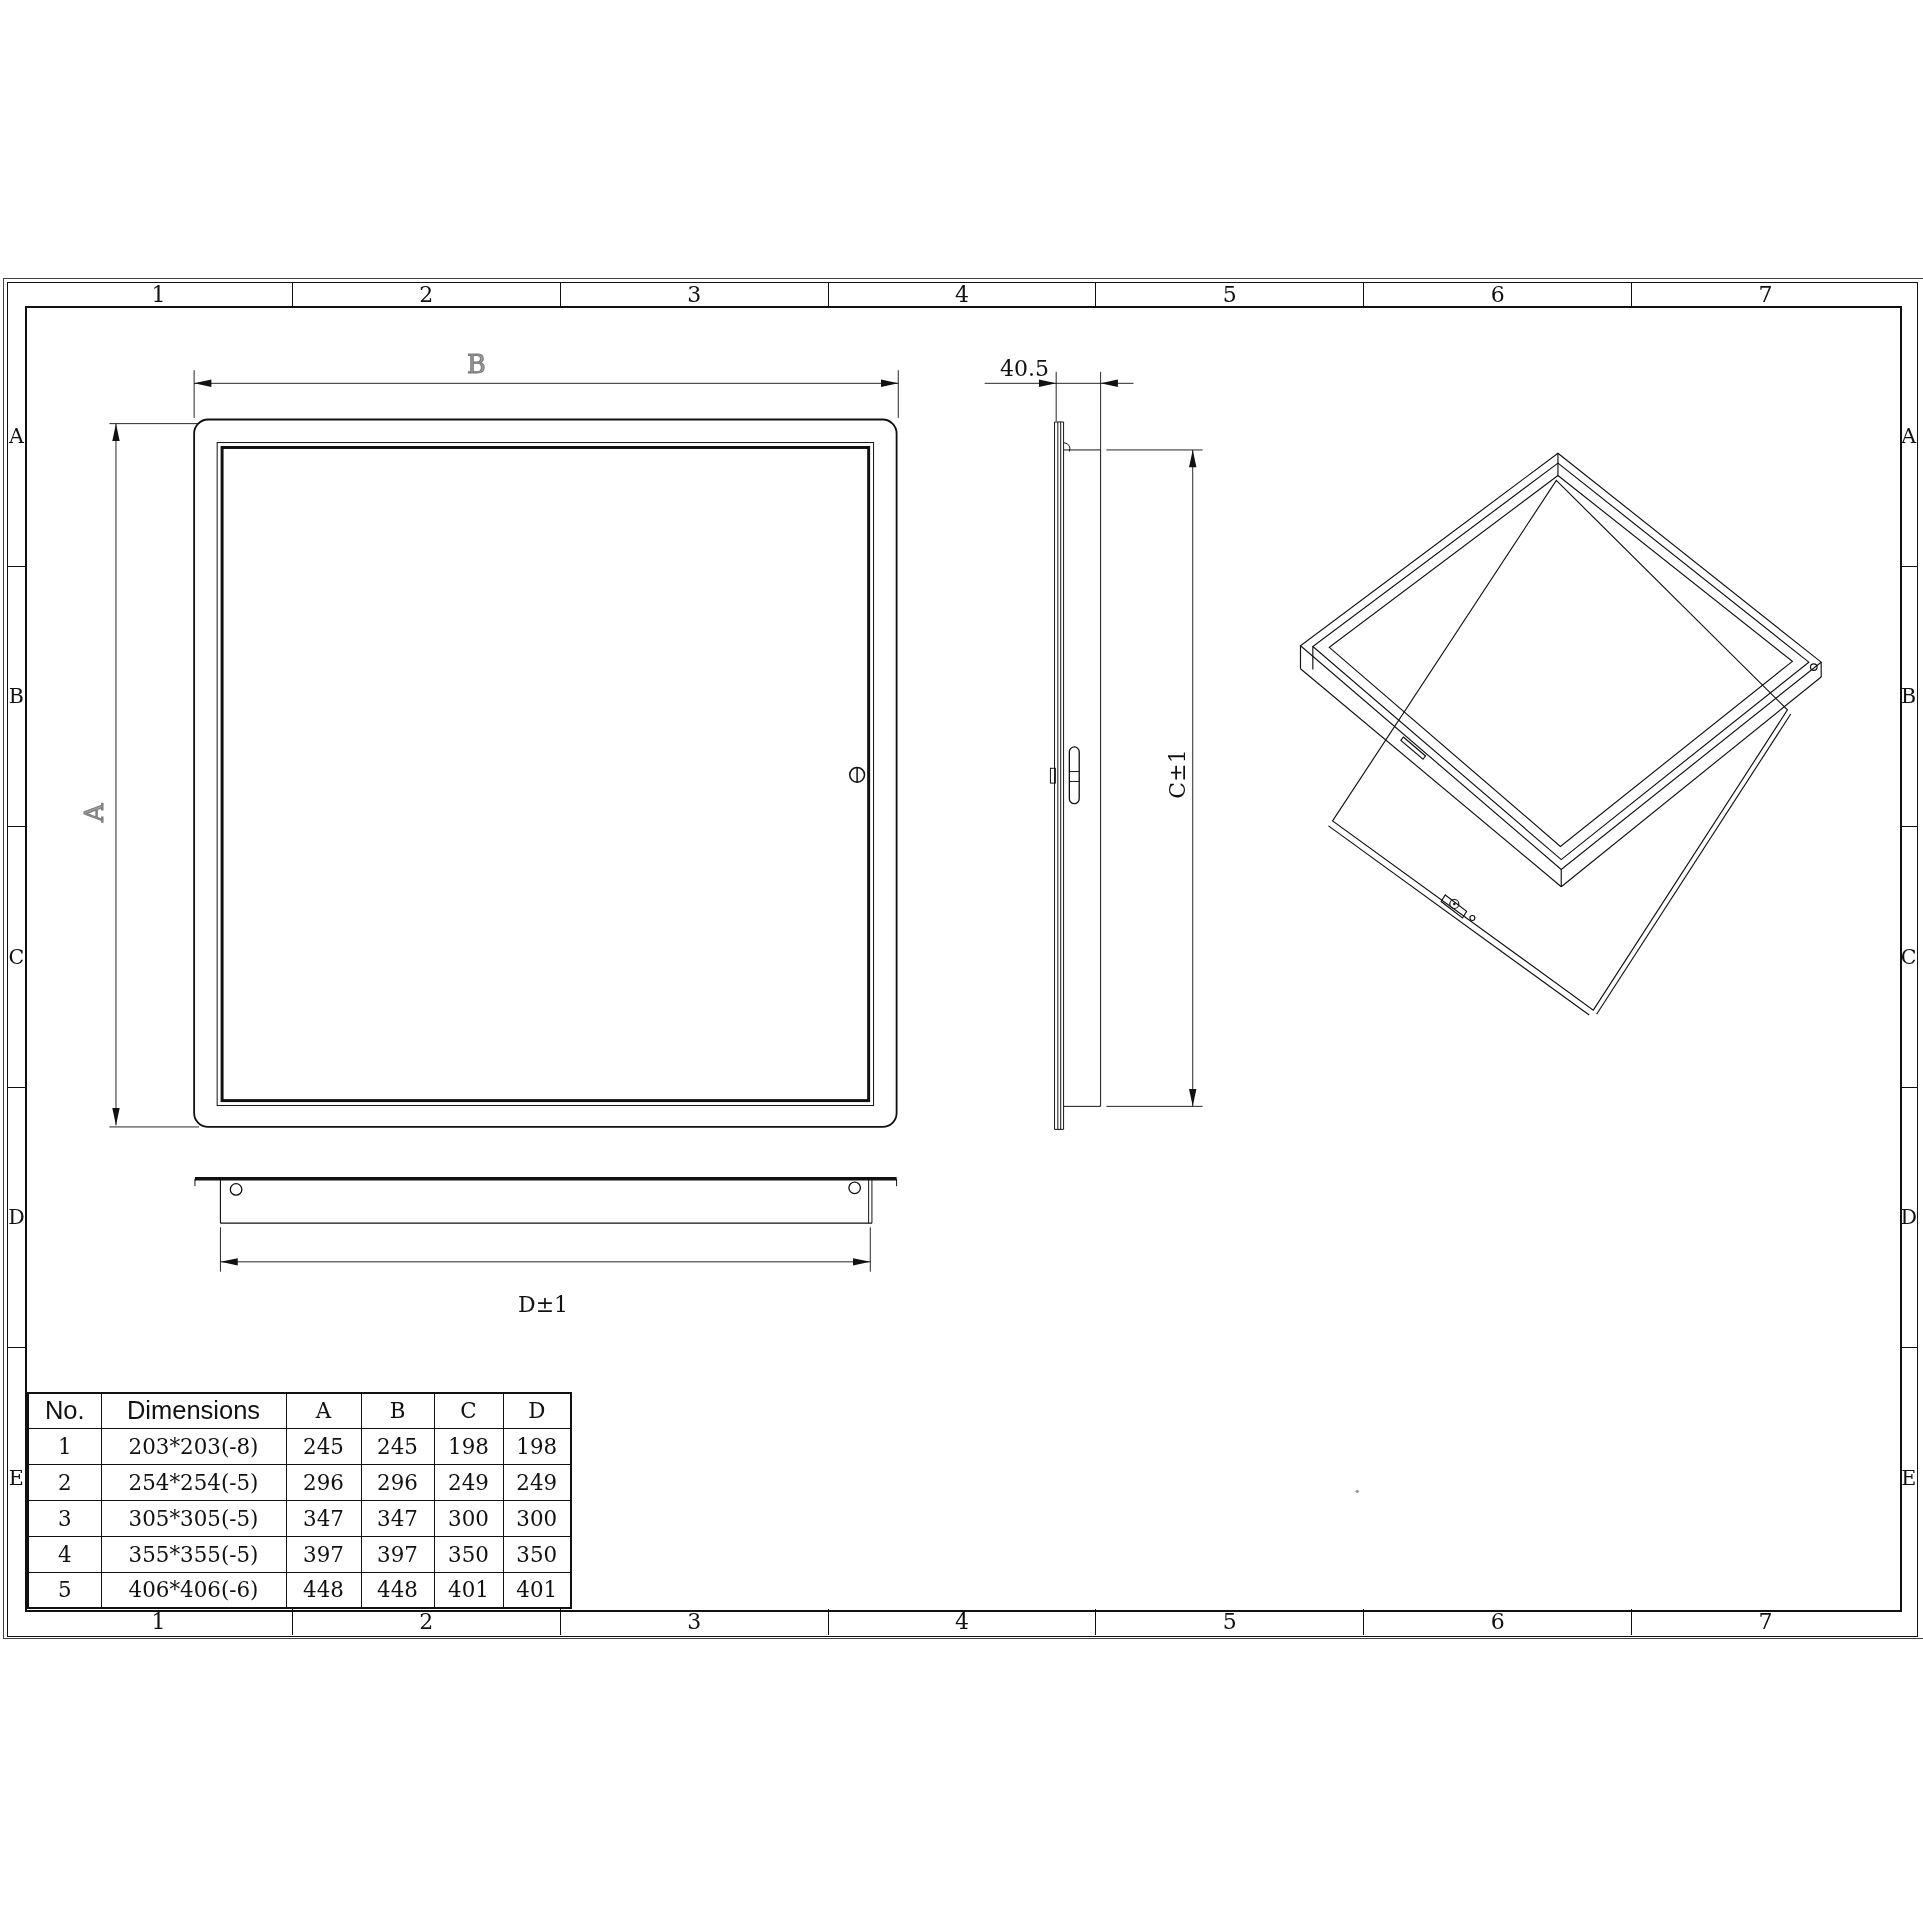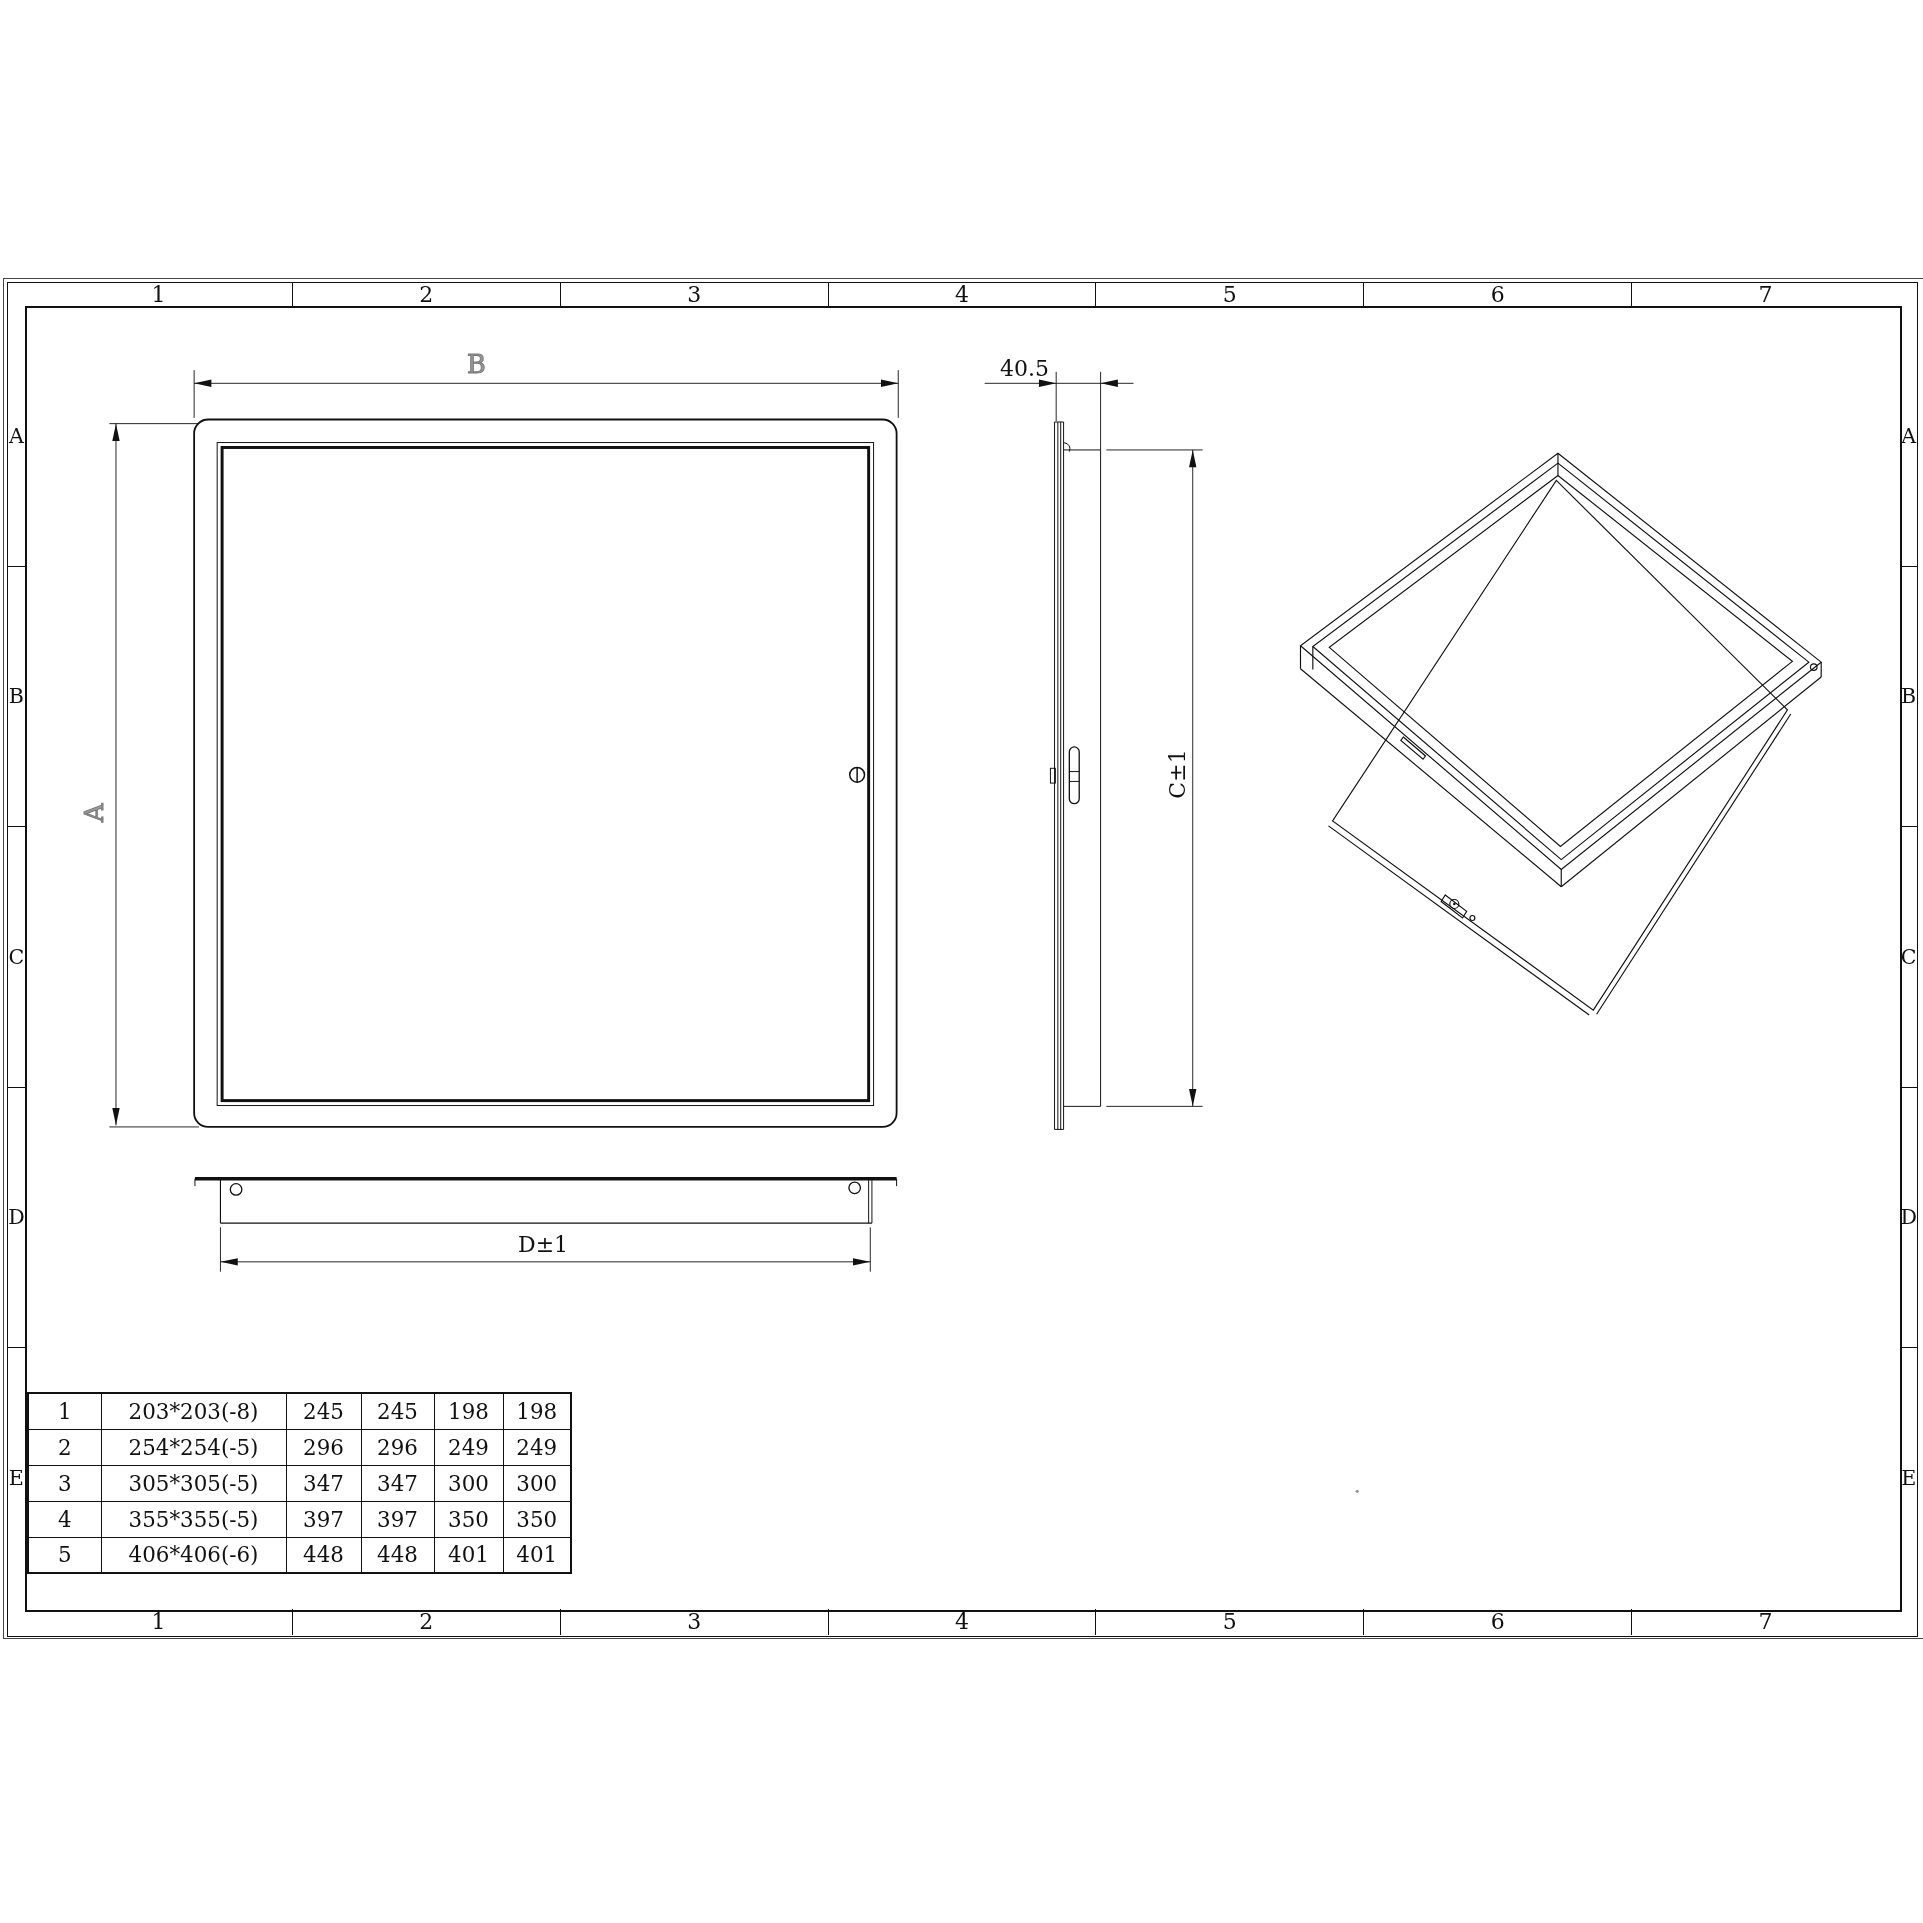--- a/index.html
+++ b/index.html
@@ -174,32 +174,40 @@
       <circle cx="1790" cy="1116" r="3"></circle>
     </g>
 
     <circle cx="1650" cy="1813" r="2" fill="#999" stroke="none"></circle>
   </svg>
 
   <div class="abs dim-label dim-hollow" style="left:467px;top:352px;">B</div>
   <div class="abs dim-label dim-hollow rot" style="left:86px;top:800px;">A</div>
   <div class="abs dim-label" style="left:984px;top:358px;margin-left:16px;">40.5</div>
   <div class="abs dim-label rot" style="left:1153px;top:763px;">C±1</div>
-  <div class="abs dim-label" style="left:518px;top:1234px;">D±1</div>
+  <div class="abs dim-label" style="left:518px;top:1294px;">D±1</div>
 
   <table class="dims abs" style="left:27px;top:1392px;">
     <colgroup>
       <col style="width:73px">
         <col style="width:185px">
         <col style="width:75px">
       <col style="width:73px">
         <col style="width:69px">
         <col style="width:68px">
     </colgroup>
     <tbody>
+        <tr style="height:35px">
+      <th class="th-sans">No.</th>
+      <th class="th-sans">Dimensions</th>
+      <th class="th-serif">A</th>
+      <th class="th-serif">B</th>
+      <th class="th-serif">C</th>
+      <th class="th-serif">D</th>
+    </tr>
     <tr style="height:36px">
       <td class="cell-serif">1</td>
       <td class="cell-serif">203*203(-8)</td>
       <td class="cell-serif">245</td>
       <td class="cell-serif">245</td>
       <td class="cell-serif">198</td>
       <td class="cell-serif">198</td>
     </tr>
     <tr style="height:36px">
       <td class="cell-serif">2</td>

